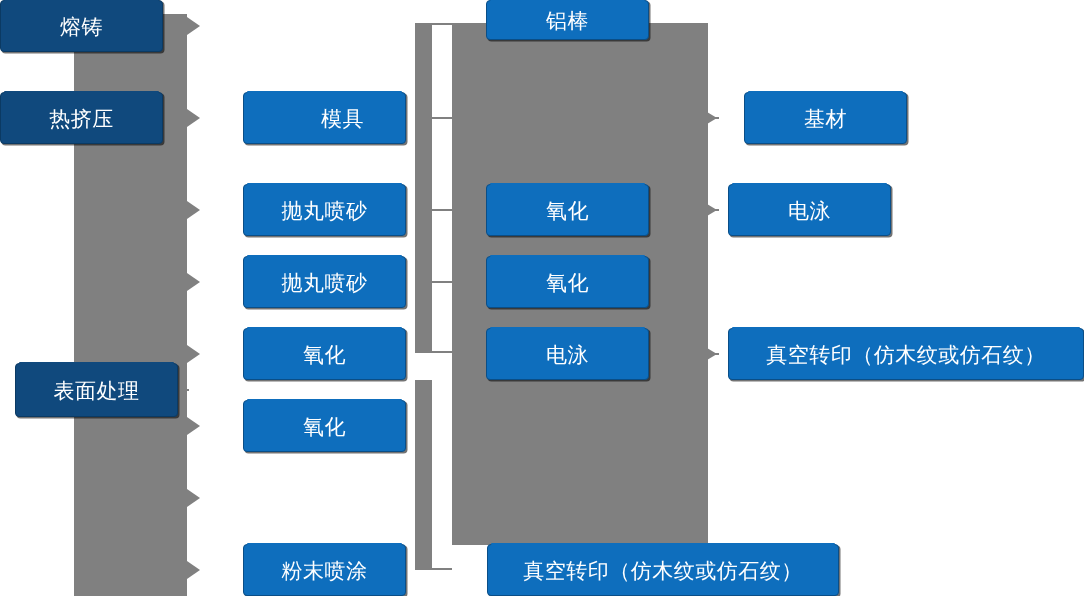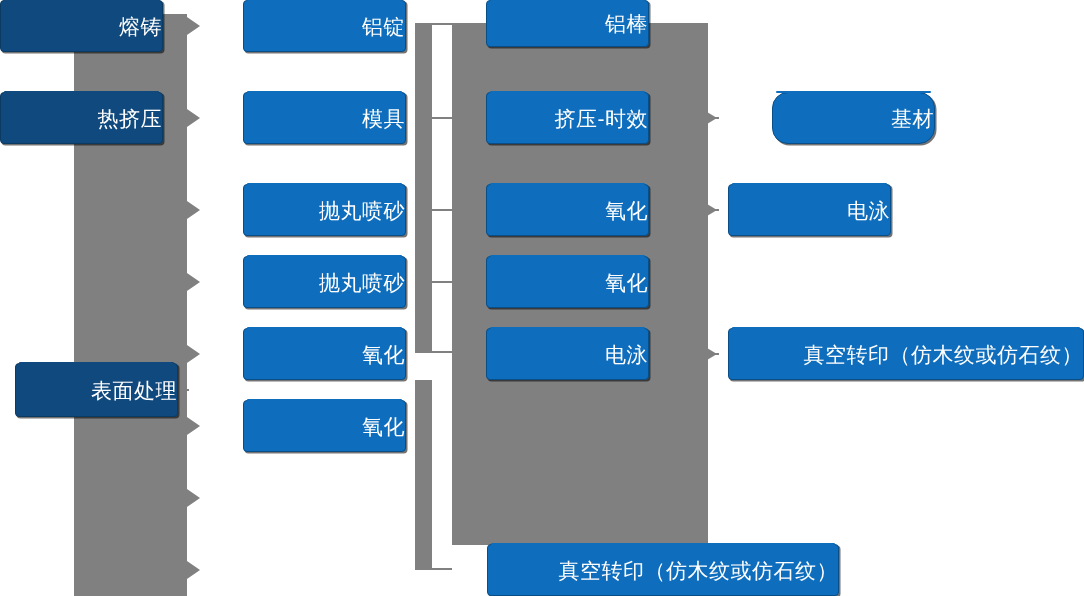--- a/index.html
+++ b/index.html
@@ -48,21 +48,21 @@
     position: absolute;
     background: #808080;
   }
 
   
   .box {
     position: absolute;
     box-sizing: border-box;
     display: flex;
     align-items: center;
-    justify-content: flex-end;
+    justify-content: center;
     color: #ffffff;
     font-size: 21px;
     line-height: 1;
     white-space: nowrap;
     border-radius: 4px;
     box-shadow: 1.5px 1.5px 0 rgba(0,0,0,0.55);
     letter-spacing: 0.5px;
   }
   .box.dark {
     background: #0F4C81;
@@ -129,59 +129,56 @@
   <div class="box dark" style="left:0px; top:0px; width:163px; height:52px;">
     <span>熔铸</span>
   </div>
   <div class="box dark" style="left:0px; top:92px; width:163px; height:52px;">
     <span>热挤压</span>
   </div>
   <div class="box dark" style="left:15px; top:363px; width:163px; height:54px;">
     <span>表面处理</span>
   </div>
 
-  <div class="box mid" style="left:243px; top:0px; width:163px; height:52px;">
-    <span>铝锭</span>
-  </div>
   <div class="box mid" style="left:243px; top:92px; width:163px; height:52px;padding-left:36px;">
     <span>模具</span>
   </div>
   <div class="box mid" style="left:243px; top:184px; width:163px; height:52px;">
     <span>抛丸喷砂</span>
   </div>
   <div class="box mid" style="left:243px; top:256px; width:163px; height:52px;">
     <span>抛丸喷砂</span>
   </div>
   <div class="box mid" style="left:243px; top:328px; width:163px; height:52px;">
     <span>氧化</span>
   </div>
   <div class="box mid" style="left:243px; top:400px; width:163px; height:52px;">
     <span>氧化</span>
   </div>
+  <div class="box mid" style="left:243px; top:544px; width:163px; height:52px;">
+    <span>粉末喷涂</span>
+  </div>
 
-  <div class="box mid" style="left:486px; top:0px; width:163px; height:47px;">
+  <div class="box mid" style="left:486px; top:0px; width:163px; height:40px;">
     <span>铝棒</span>
-  </div>
-  <div class="box mid" style="left:486px; top:92px; width:163px; height:52px;">
-    <span>挤压-时效</span>
   </div>
   <div class="box mid" style="left:486px; top:184px; width:163px; height:52px;">
     <span>氧化</span>
   </div>
   <div class="box mid" style="left:486px; top:256px; width:163px; height:52px;">
     <span>氧化</span>
   </div>
   <div class="box mid" style="left:486px; top:328px; width:163px; height:52px;">
     <span>电泳</span>
   </div>
   <div class="box mid" style="left:487px; top:544px; width:352px; height:52px;">
     <span>真空转印（仿木纹或仿石纹）</span>
   </div>
 
-  <div class="box mid" style="left:772px; top:92px; width:163px; height:52px;border-radius:16px;">
+  <div class="box mid" style="left:744px; top:92px; width:163px; height:52px;">
     <span>基材</span>
   </div>
   <div class="box mid" style="left:728px; top:184px; width:163px; height:52px;">
     <span>电泳</span>
   </div>
   <div class="box mid" style="left:728px; top:328px; width:356px; height:52px;">
     <span>真空转印（仿木纹或仿石纹）</span>
   </div>
 
 </div>

